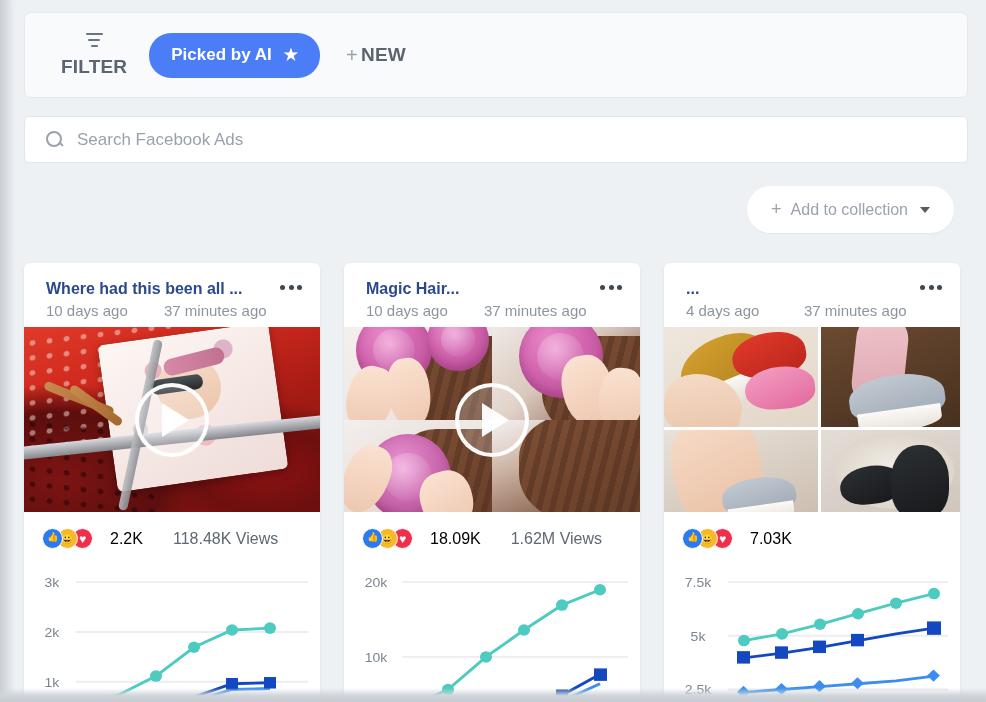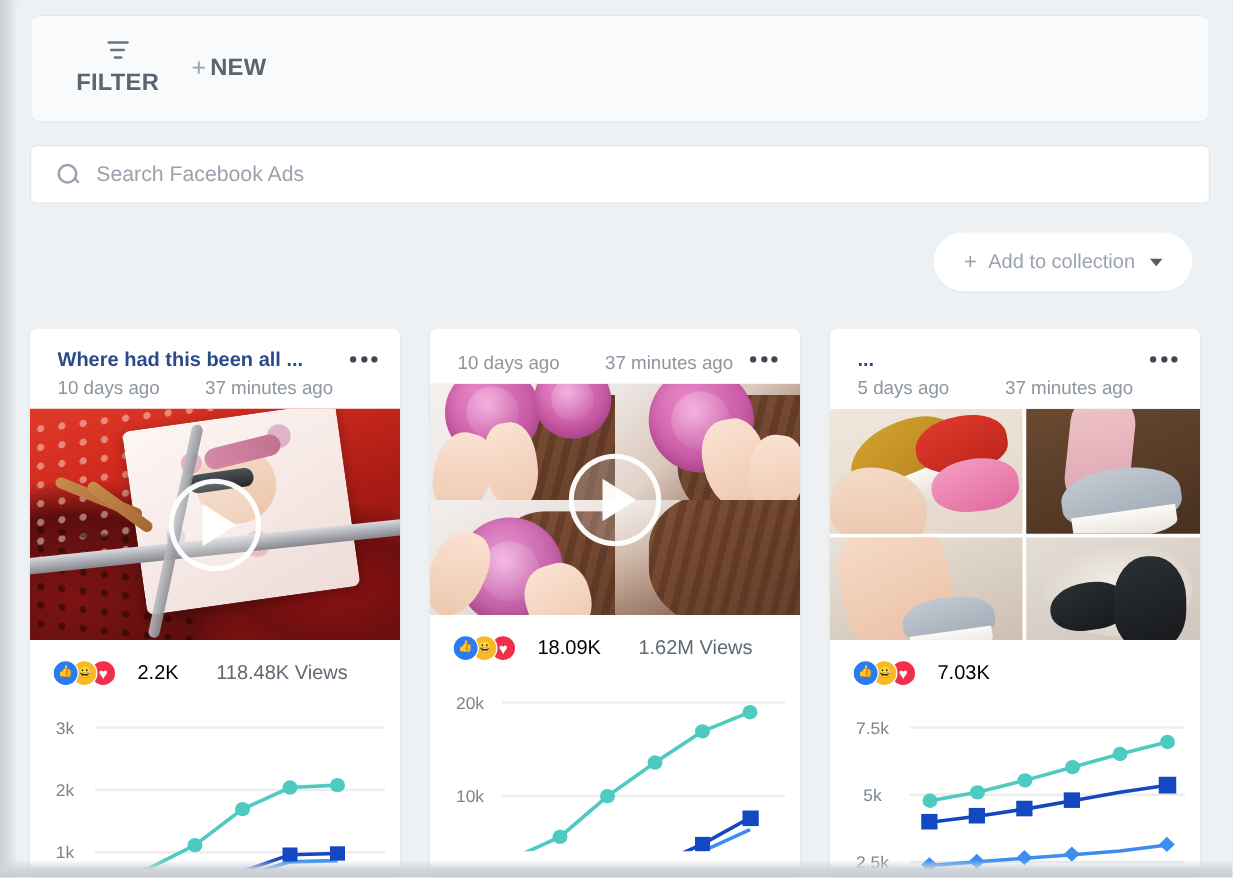--- a/index.html
+++ b/index.html
@@ -582,20 +582,24 @@
   <div class="filter-bar">
     <button class="filter-btn">
       <span class="filter-icon">
             <i></i>
             <i></i>
             <i></i>
           </span>
       <span class="filter-label">FILTER</span>
     </button>
 
+    <button class="pill-ai">
+      <span>Picked by AI</span>
+      <span class="star">★</span>
+    </button>
 
     <button class="new-btn">
       <span class="plus">+</span>
       <span>NEW</span>
     </button>
   </div>
 
   <div class="search-box">
     <span class="search-icon"></span>
     <input class="search-input" type="text" placeholder="Search Facebook Ads" style="">
@@ -676,20 +680,21 @@
           <g fill="#1448c0">
             <rect x="196" y="122" width="12" height="12"></rect>
                 <rect x="234" y="121" width="12" height="12"></rect>
           </g>
         </svg>
       </div>
     </div>
 
     <div class="card">
       <div class="card-head">
+        <a class="card-title">Magic Hair...</a>
         <div class="dots-menu">
               <span></span>
               <span></span>
               <span></span>
             </div>
         <div class="card-meta">
           <span class="m1">10 days ago</span>
           <span>37 minutes ago</span>
         </div>
       </div>
@@ -763,21 +768,21 @@
 
     <div class="card">
       <div class="card-head">
         <a class="card-title">...</a>
         <div class="dots-menu">
               <span></span>
               <span></span>
               <span></span>
             </div>
         <div class="card-meta">
-          <span class="m1">5 days ago</span>
+          <span class="m1">4 days ago</span>
           <span>37 minutes ago</span>
         </div>
       </div>
       <div class="thumb thumb-shoes">
         <div class="sc sc1">
           <div class="shoe shoe-mustard"></div>
           <div class="shoe-sole"></div>
           <div class="shoe-red"></div>
           <div class="shoe-pink"></div>
           <div class="hand-small"></div>

